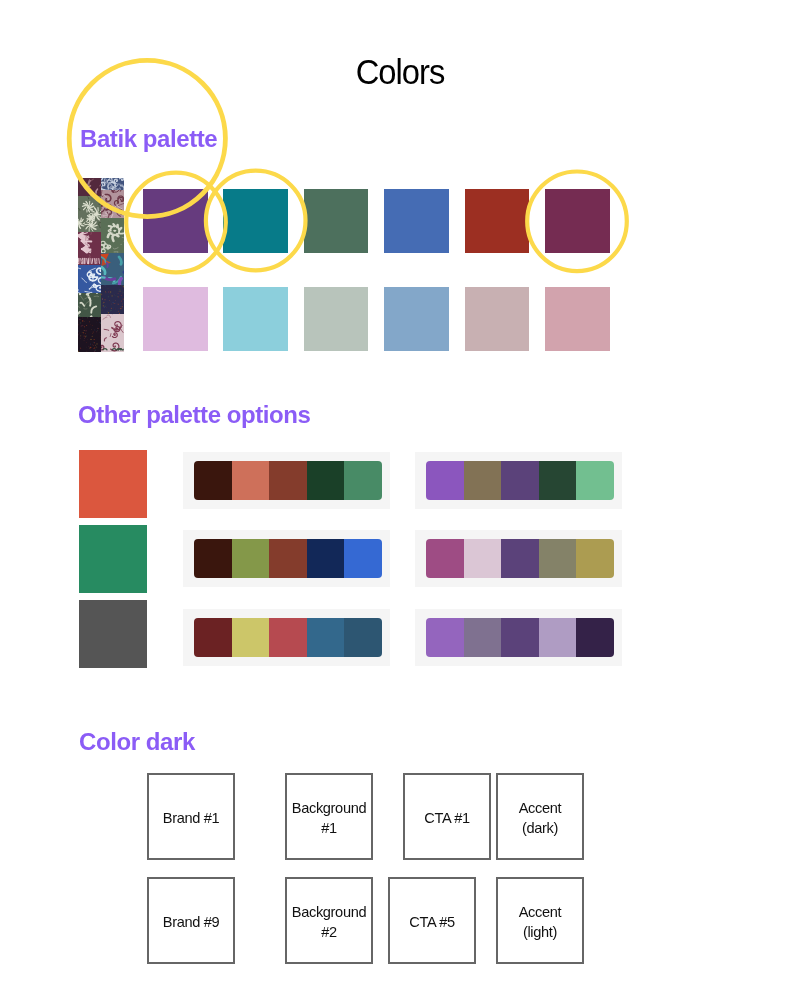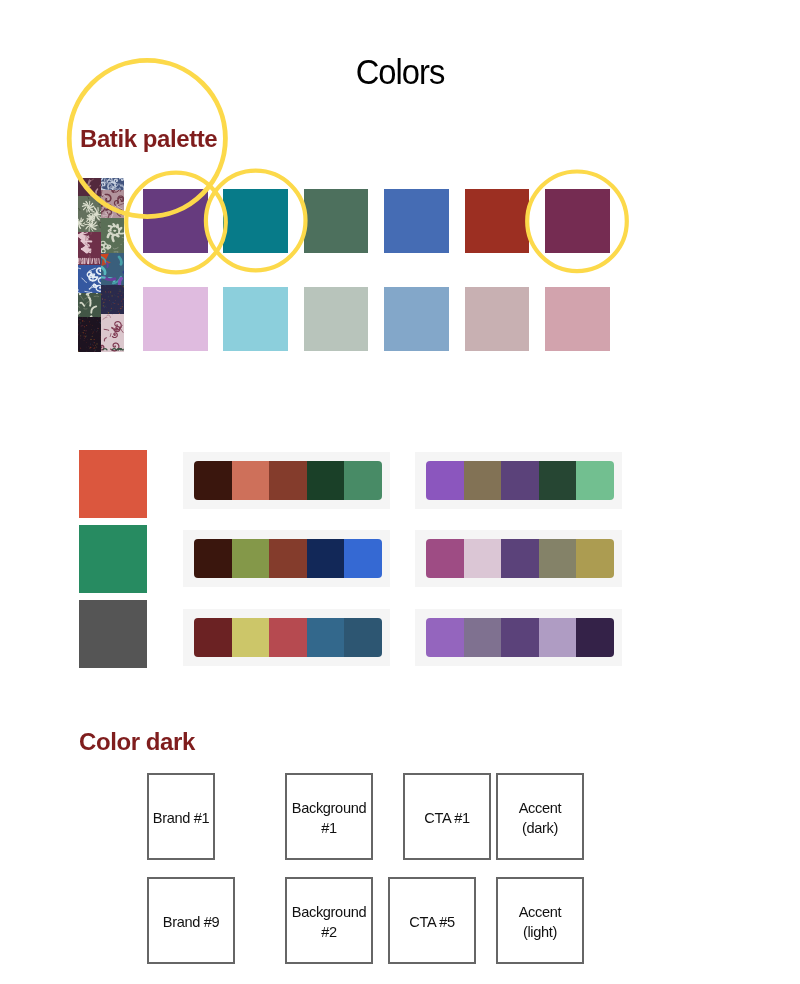--- a/index.html
+++ b/index.html
@@ -6,21 +6,21 @@
   html,body{margin:0;padding:0;background:#fff;}
   *{box-sizing:border-box;}
   body{width:800px;height:984px;font-family:"Liberation Sans",sans-serif;position:relative;overflow:hidden;
        -webkit-font-smoothing:antialiased;}
   .page{position:absolute;left:0;top:0;width:800px;height:984px;background:#fff;}
 
   
   #slide-title{position:absolute;left:0;top:54px;width:800px;text-align:center;
                font-size:35px;font-weight:400;color:#000;letter-spacing:-1.05px;line-height:1;
                transform:scaleX(0.935);transform-origin:400px 50%;}
-  .section-head{position:absolute;font-weight:bold;font-size:24px;color:#7f1d1d;line-height:1;
+  .section-head{position:absolute;font-weight:bold;font-size:24px;color:#8b5cf6;line-height:1;
                 letter-spacing:-0.42px;}
   #batik-heading{left:80px;top:127px;}
   #other-heading{left:78px;top:403px;}
   #roles-heading{left:79px;top:730px;}
 
   
   #batik-image{position:absolute;left:78px;top:178px;width:46px;height:174px;}
   .swatch{position:absolute;}
 
   .annot-layer{position:absolute;left:0;top:0;width:800px;height:984px;pointer-events:none;}
@@ -580,20 +580,21 @@
       <div class="swatch" style="left: 545px; top: 286.5px; width: 64.5px; height: 64.5px; background: rgb(210, 163, 173);"></div>
     </div>
 
   <svg class="annot-layer" id="annot-layer" viewBox="0 0 800 984">
       <circle cx="147.3" cy="138.5" r="78.1" fill="none" stroke="#FCD94A" stroke-width="4.8"></circle>
       <circle cx="176" cy="222.5" r="49.8" fill="none" stroke="#FCD94A" stroke-width="4.2"></circle>
       <circle cx="255.7" cy="220.5" r="49.8" fill="none" stroke="#FCD94A" stroke-width="4.2"></circle>
       <circle cx="577" cy="221.3" r="49.8" fill="none" stroke="#FCD94A" stroke-width="4.2"></circle>
     </svg>
 
+  <div class="section-head" id="other-heading">Other palette options</div>
 
   <div id="palette-layer">
       <div class="solid-box" style="left: 79px; top: 450px; width: 68px; height: 68px; background: rgb(219, 87, 62);"></div>
       <div class="pal-outer" style="left: 183px; top: 452px; width: 207px; height: 57px;"></div>
       <div class="pal-strip" style="left: 194px; top: 461px; width: 188px; height: 39px;">
         <i style="background: rgb(58, 22, 13); width: 37.6px;"></i>
         <i style="background: rgb(206, 112, 90); width: 37.6px;"></i>
         <i style="background: rgb(132, 60, 44); width: 37.6px;"></i>
         <i style="background: rgb(26, 64, 40); width: 37.6px;"></i>
         <i style="background: rgb(72, 139, 102); width: 37.6px;"></i>
@@ -638,21 +639,21 @@
         <i style="background: rgb(127, 113, 144); width: 37.6px;"></i>
         <i style="background: rgb(91, 66, 122); width: 37.6px;"></i>
         <i style="background: rgb(175, 156, 195); width: 37.6px;"></i>
         <i style="background: rgb(52, 34, 72); width: 37.6px;"></i>
       </div>
     </div>
 
   <div class="section-head" id="roles-heading">Color dark</div>
 
   <div id="roles-layer">
-      <div class="role-box" style="left: 147px; top: 773px; width: 68px; height: 87px;">Brand #1</div>
+      <div class="role-box" style="left: 147px; top: 773px; width: 88px; height: 87px;">Brand #1</div>
       <div class="role-box" style="left: 285px; top: 773px; width: 88px; height: 87px;">Background
 #1</div>
       <div class="role-box" style="left: 388px; top: 773px; width: 88px; height: 87px; margin-left: 15px;">CTA #1</div>
       <div class="role-box" style="left: 496px; top: 773px; width: 88px; height: 87px;">Accent
 (dark)</div>
       <div class="role-box" style="left: 147px; top: 877px; width: 88px; height: 87px;">Brand #9</div>
       <div class="role-box" style="left: 285px; top: 877px; width: 88px; height: 87px;">Background
 #2</div>
       <div class="role-box" style="left: 388px; top: 877px; width: 88px; height: 87px;">CTA #5</div>
       <div class="role-box" style="left: 496px; top: 877px; width: 88px; height: 87px;">Accent

